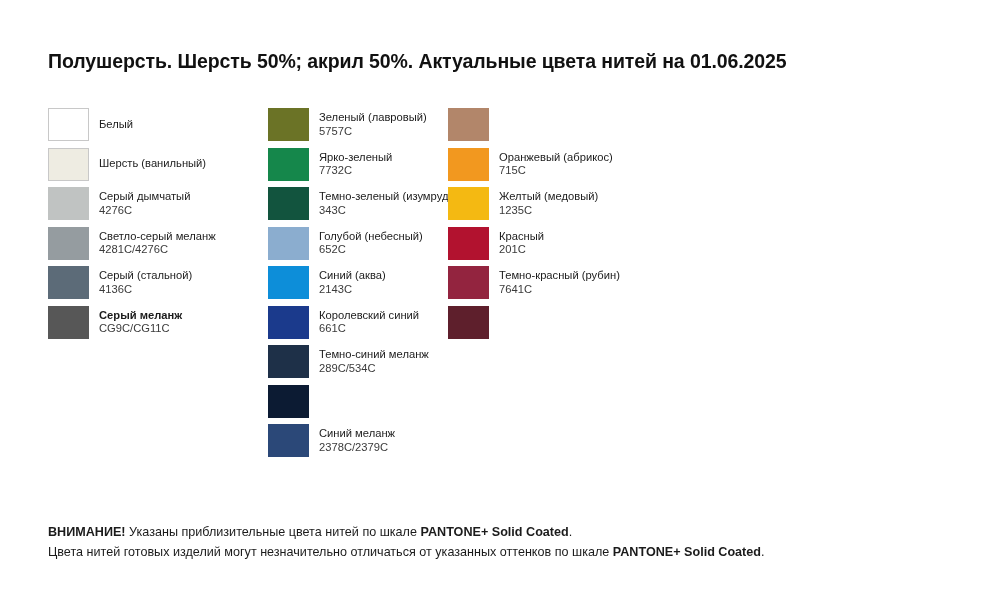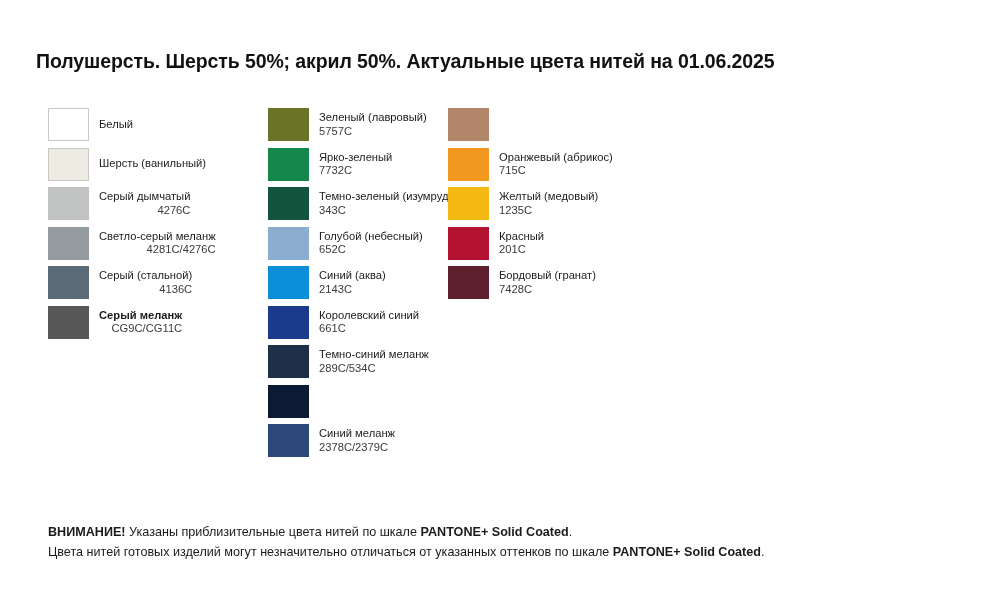--- a/index.html
+++ b/index.html
@@ -16,42 +16,42 @@
     overflow: hidden;
   }
   .page {
     position: relative;
     width: 1000px;
     height: 609px;
     box-sizing: border-box;
   }
   .title {
     position: absolute;
-    left: 36px;
+    left: 48px;
     top: 50px;
     font-size: 19.5px;
     font-weight: bold;
     letter-spacing: -0.1px;
     color: #111111;
     white-space: nowrap;
   }
   .columns {
     position: absolute;
     left: 48px;
     top: 108px;
     width: 910px;
     display: flex;
     flex-direction: row;
     gap: 0;
   }
   .col {
     width: 215px;
     margin-right: 0;
   }
-  .col-1 { width: 220px; text-align: right; }
+  .col-1 { width: 220px; }
   .col-2 { width: 180px; }
   .col-3 { width: 220px; }
   .swatch-row {
     display: flex;
     flex-direction: row;
     align-items: stretch;
     height: 33px;
     margin-bottom: 6.5px;
   }
   .swatch {
@@ -229,25 +229,28 @@
           </div>
         </div>
         <div class="swatch-row">
           <div class="swatch" style="background: rgb(178, 18, 47);"></div>
           <div class="labels">
             <div class="name">Красный</div>
             <div class="code">201C</div>
           </div>
         </div>
         <div class="swatch-row">
+          <div class="swatch" style="background: rgb(147, 36, 63);"></div>
+          <div class="labels">
+            <div class="name">Темно-красный (рубин)</div>
+            <div class="code">7641C</div>
+          </div>
+        </div>
+        <div class="swatch-row">
           <div class="swatch" style="background: rgb(94, 31, 44);"></div>
-          <div class="labels">
-            <div class="name">Бордовый (гранат)</div>
-            <div class="code">7428C</div>
-          </div>
         </div>
       </div>
   </div>
 
   <div class="footer">
     <div class="footer-line">
       <b>ВНИМАНИЕ!</b><span> Указаны приблизительные цвета нитей по шкале </span><b>PANTONE+ Solid Coated</b><span>.</span>
     </div>
     <div class="footer-line">
       <span>Цвета нитей готовых изделий могут незначительно отличаться от указанных оттенков по шкале </span><b>PANTONE+ Solid Coated</b><span>.</span>

